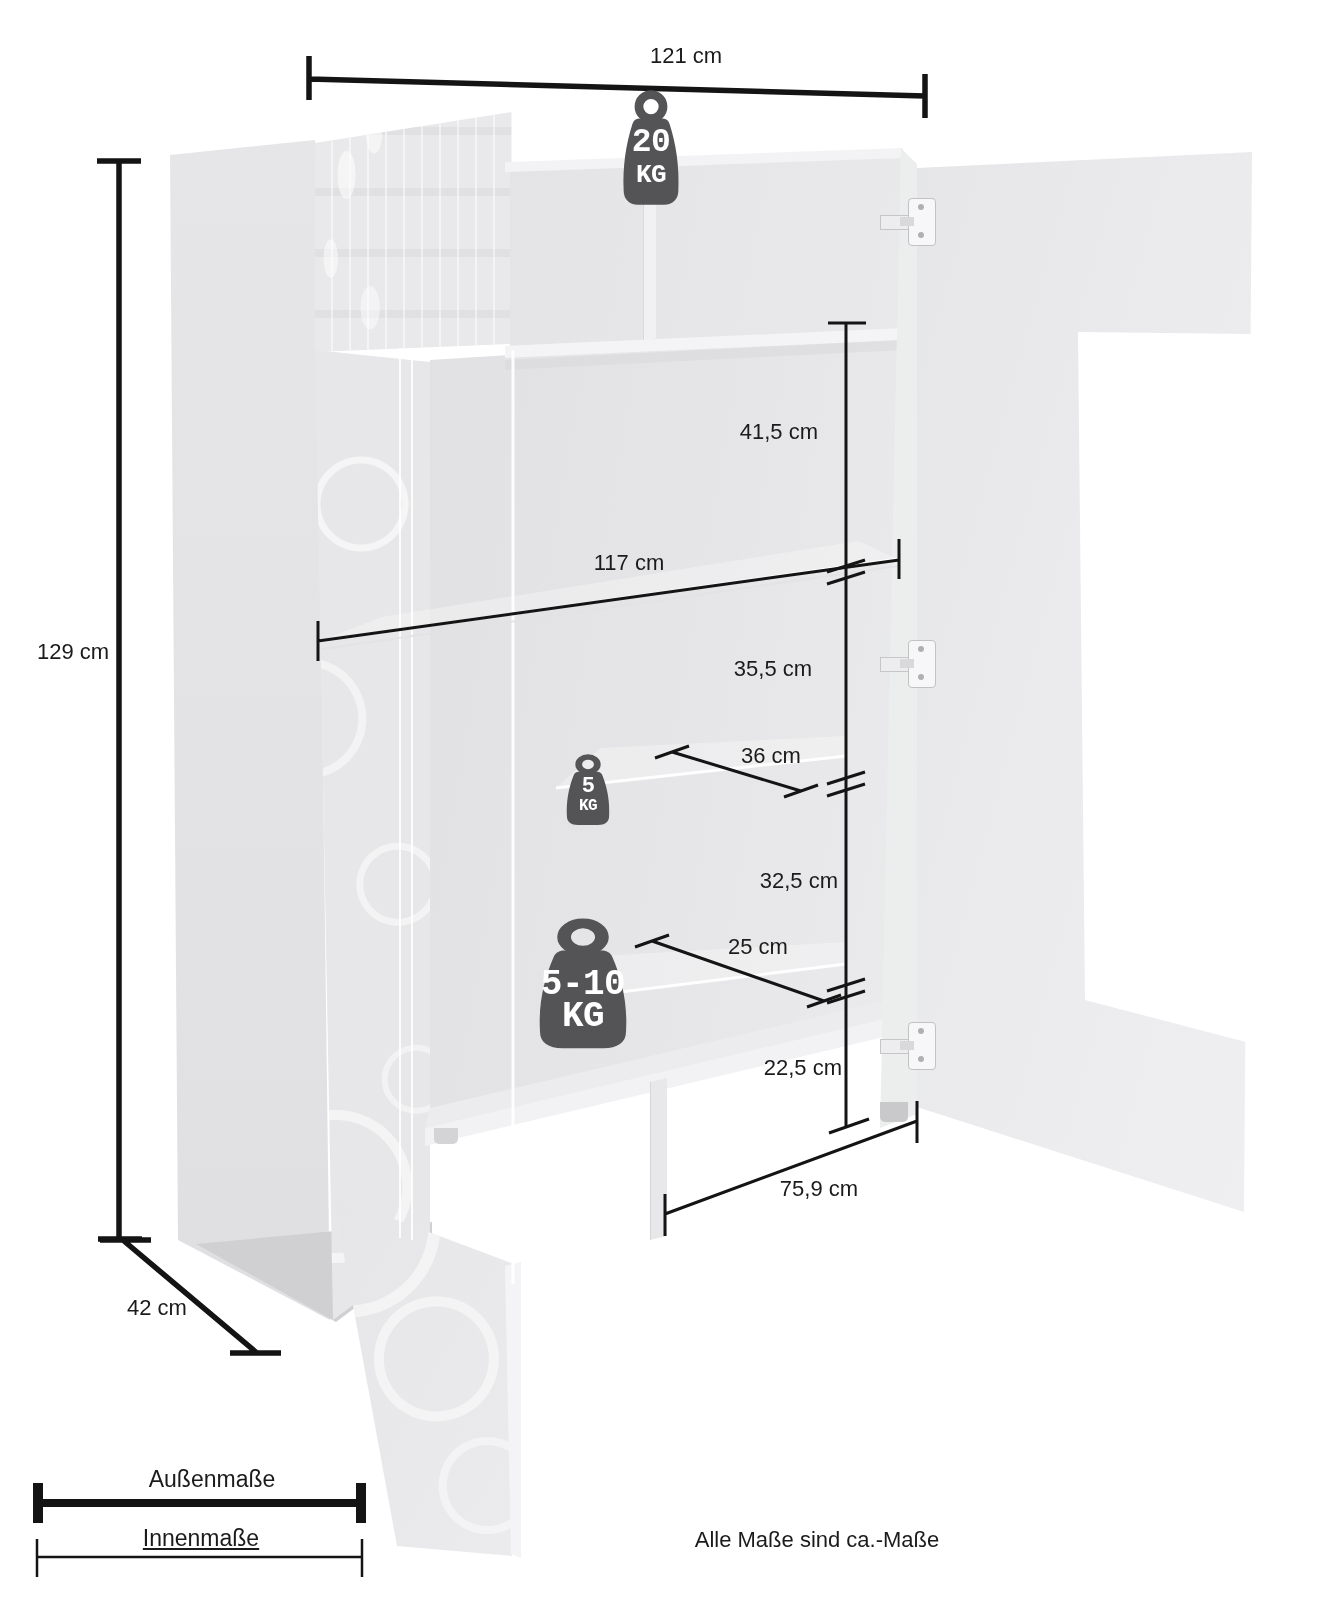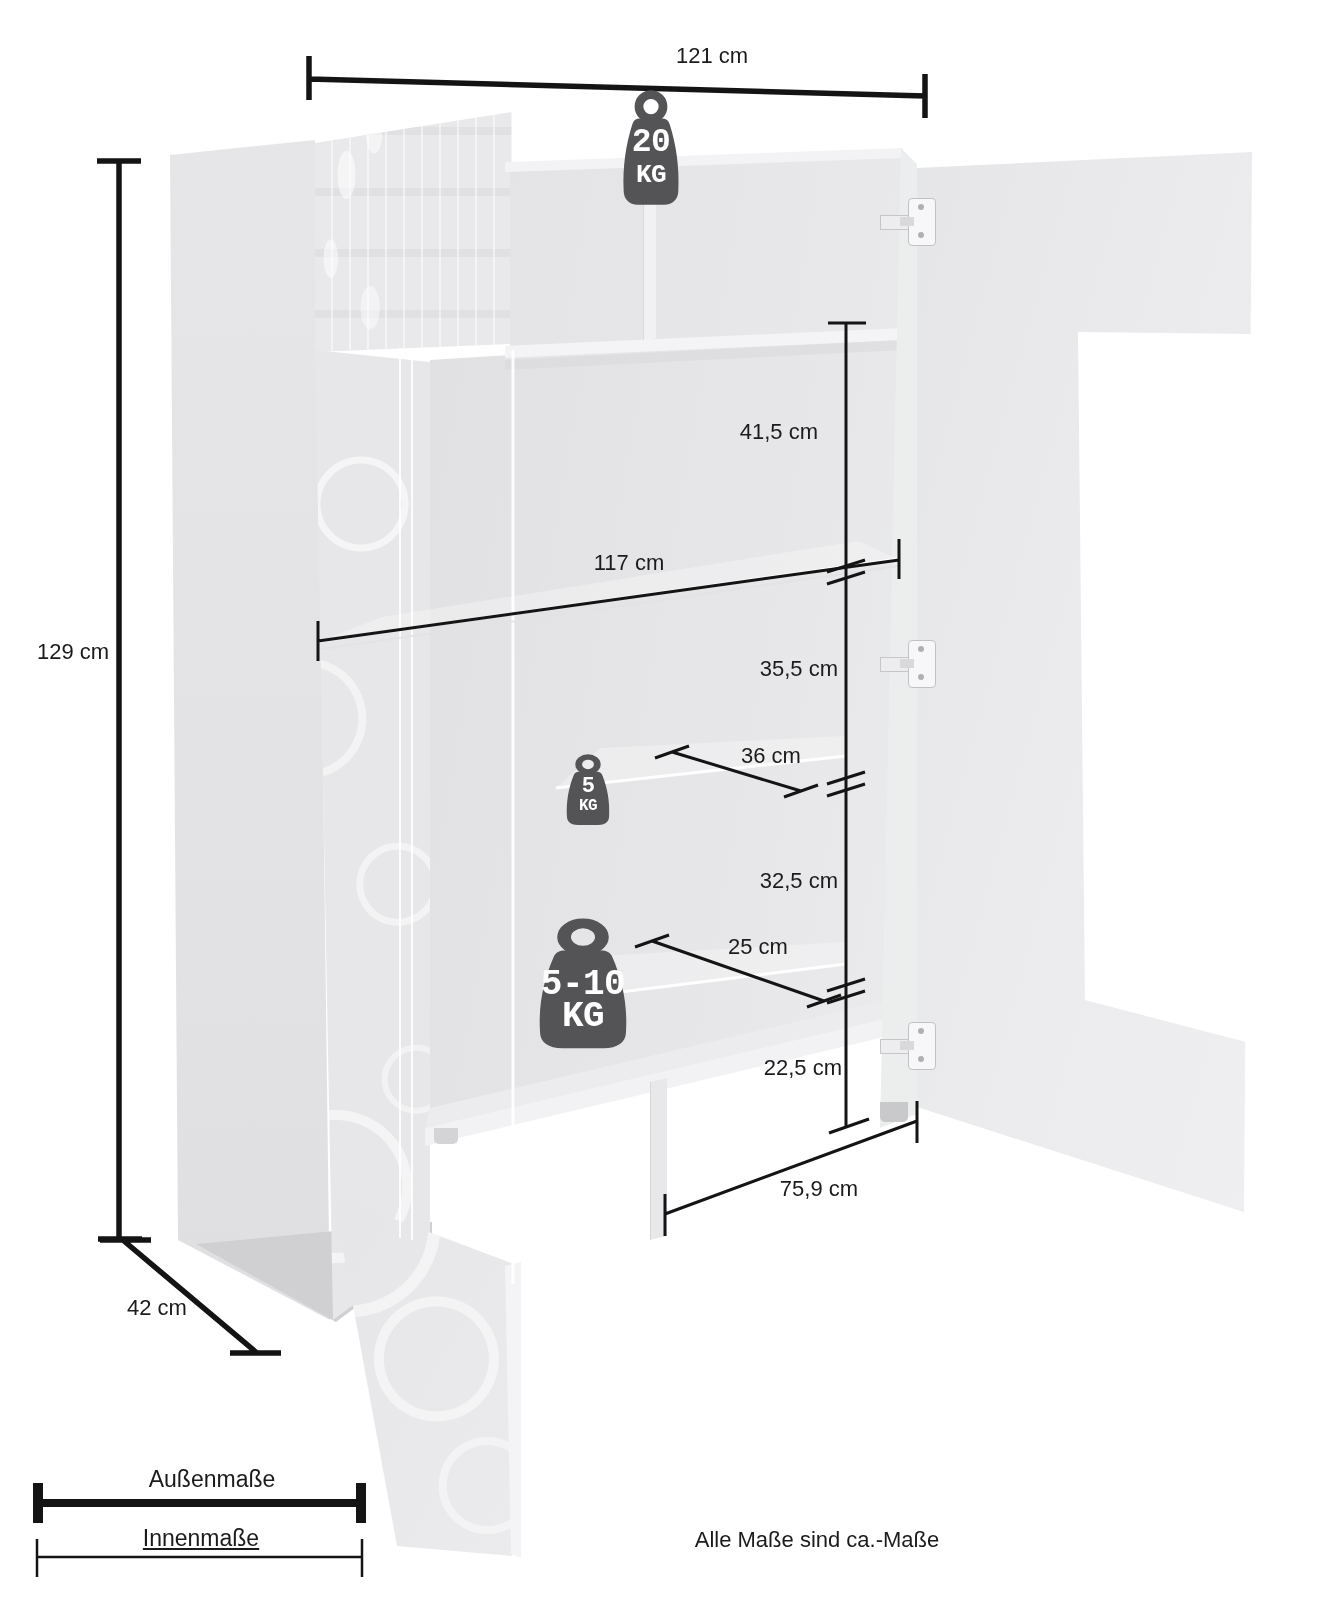--- a/index.html
+++ b/index.html
@@ -214,26 +214,26 @@
 
   <div class="weight" style="left:528px;top:916px;width:110px;height:136px;">
     <svg viewBox="0 0 64 110" preserveAspectRatio="none">
       <circle cx="32" cy="17" r="11" fill="none" stroke="#545456" stroke-width="8"></circle>
       <path fill="#545456" d="M21 28 L43 28 C46 28 48 30 49 33 C55 52 58 72 57 94 C57 102 52 107 44 107 L20 107 C12 107 7 102 7 94 C6 72 9 52 15 33 C16 30 18 28 21 28 Z"></path>
     </svg>
     <div class="wv" style="top:48px;font-size:36px;">5-10</div>
     <div class="wu" style="top:80px;font-size:36px;">KG</div>
   </div>
 
-  <div class="dim-label center" style="left:652px;top:44px;width:120px;">121 cm</div>
+  <div class="dim-label center" style="left:626px;top:44px;width:120px;">121 cm</div>
   <div class="dim-label center" style="left:23px;top:640px;width:100px;">129 cm</div>
   <div class="dim-label center" style="left:107px;top:1296px;width:100px;">42 cm</div>
   <div class="dim-label center" style="left:569px;top:551px;width:120px;">117 cm</div>
   <div class="dim-label right" style="left:688px;top:420px;width:130px;">41,5 cm</div>
-  <div class="dim-label right" style="left:708px;top:657px;width:130px;">35,5 cm</div>
+  <div class="dim-label right" style="left:708px;top:657px;width:130px;text-align:center;">35,5 cm</div>
   <div class="dim-label center" style="left:711px;top:744px;width:120px;">36 cm</div>
   <div class="dim-label right" style="left:708px;top:869px;width:130px;">32,5 cm</div>
   <div class="dim-label center" style="left:698px;top:935px;width:120px;">25 cm</div>
   <div class="dim-label right" style="left:712px;top:1056px;width:130px;">22,5 cm</div>
   <div class="dim-label center" style="left:759px;top:1177px;width:120px;">75,9 cm</div>
 
   <div class="legend-label" style="left:112px;top:1466px;width:200px;">Außenmaße</div>
   <div class="legend-label" style="left:101px;top:1525px;width:200px;text-decoration:underline;">Innenmaße</div>
   <div class="note-label" style="left:617px;top:1527px;width:400px;">Alle Maße sind ca.-Maße</div>
 

